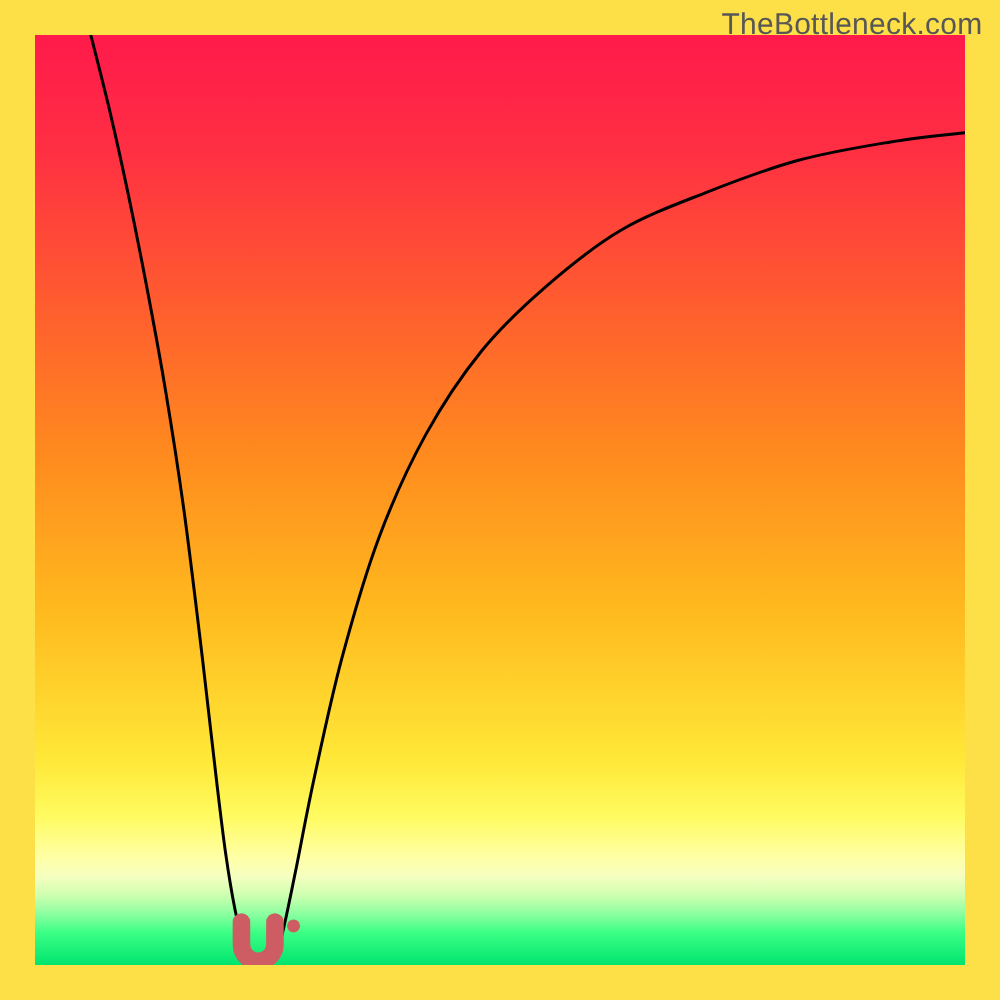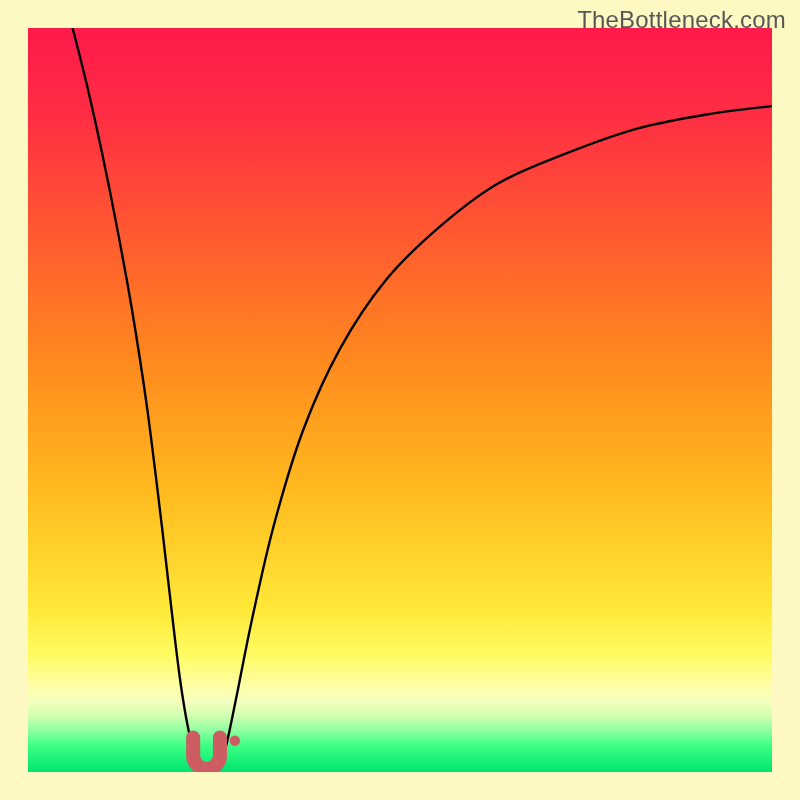--- a/index.html
+++ b/index.html
@@ -1,21 +1,21 @@
 <!DOCTYPE html>
 <html><head>
 <meta charset="utf-8">
 <style>
   * { margin: 0; padding: 0; box-sizing: border-box; }
   html, body { width: 800px; height: 800px; overflow: hidden; background: #000; }
   .frame {
     position: relative;
     width: 800px;
     height: 800px;
-    background: #fef9c3;
+    background: #fde047;
   }
   .plot-area {
     position: absolute;
     left: 28px;
     top: 28px;
     width: 744px;
     height: 744px;
     overflow: hidden;
   }
   .gradient-bg {

